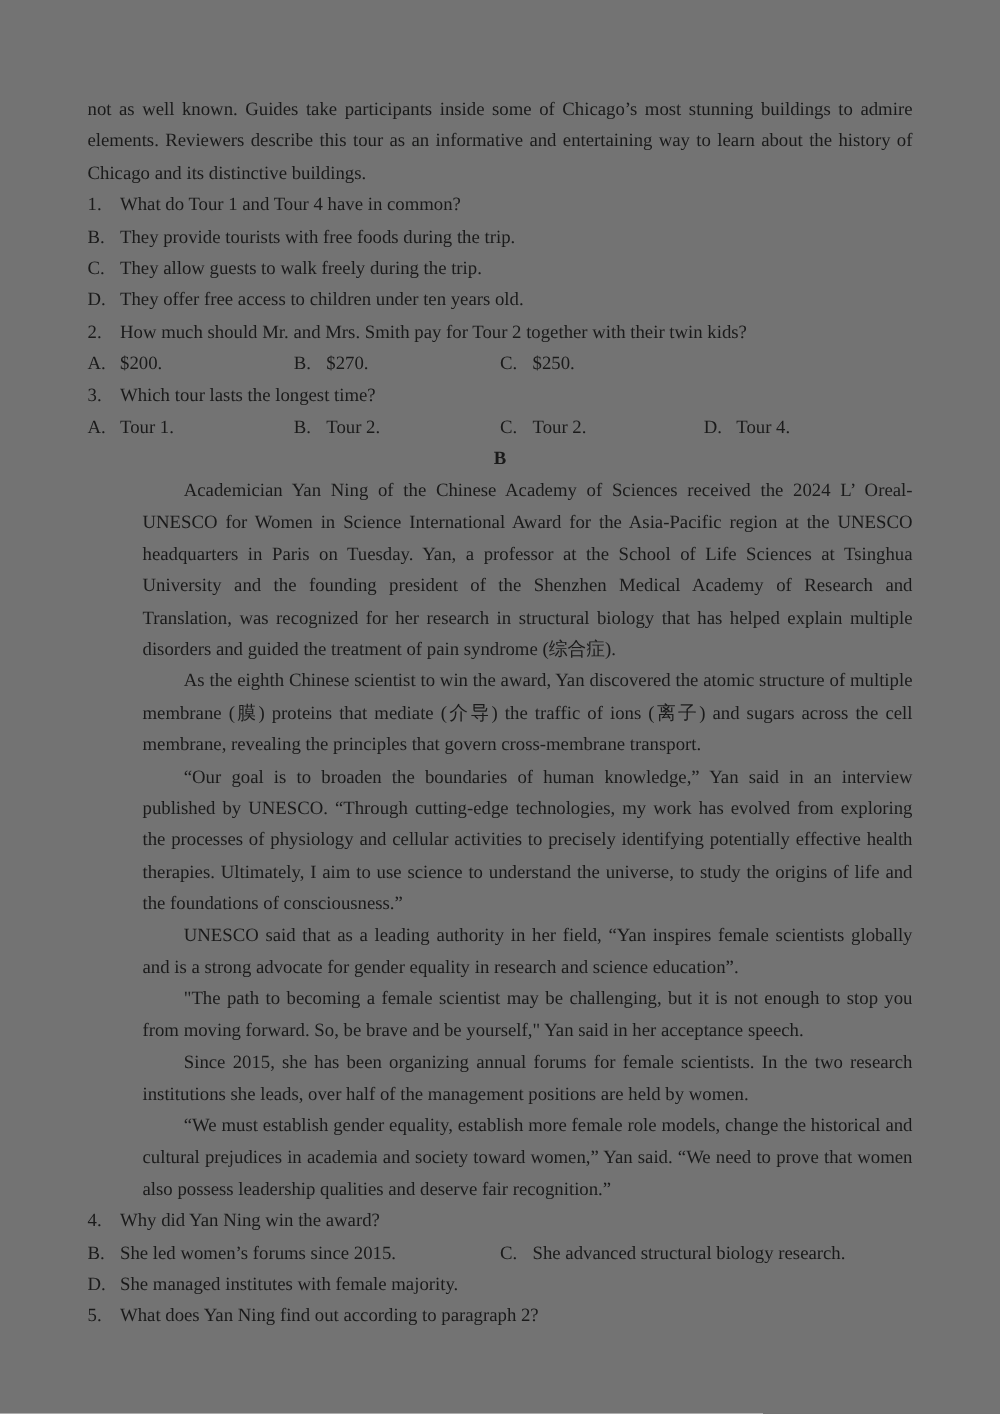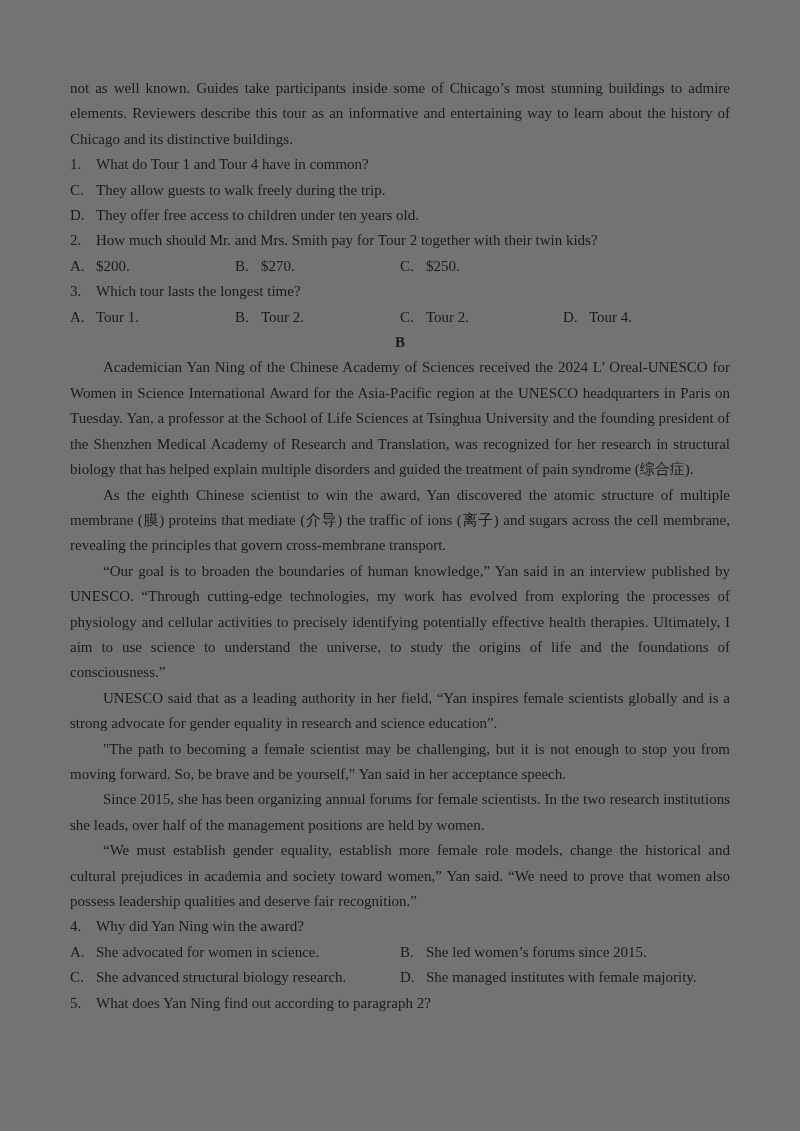--- a/index.html
+++ b/index.html
@@ -16,21 +16,21 @@
     overflow: hidden;
   }
   .content {
     position: absolute;
     left: 70px; top: 76px;
     width: 660px;
     font-size: 15px;
     line-height: 25.4px;
   }
   p.para { text-align: justify; }
-  p.indent { text-indent: 33px; }
+  p.indent { text-indent: 33px; margin-left: 44px; }
   .qline { text-align: left; }
   .qlabel { display: inline-block; min-width: 26px; }
   .olabel { display: inline-block; min-width: 26px; }
   .optlist .opt { display: block; }
   .opts4 {
     display: grid;
     grid-template-columns: 165px 165px 163px 1fr;
   }
   .opts2 {
     display: grid;
@@ -46,20 +46,21 @@
 
 <div class="page">
   <div class="content">
 
     <p class="para">not as well known. Guides take participants inside some of Chicago’s most stunning buildings to admire elements. Reviewers describe this tour as an informative and entertaining way to learn about the history of Chicago and its distinctive buildings.</p>
 
     <div class="qline">
       <span class="qlabel">1.</span><span>What do Tour 1 and Tour 4 have in common?</span>
     </div>
     <div class="optlist">
+      <span class="opt"><span class="olabel">B.</span><span>They provide tourists with free foods during the trip.</span></span>
       <span class="opt"><span class="olabel">C.</span><span>They allow guests to walk freely during the trip.</span></span>
       <span class="opt"><span class="olabel">D.</span><span>They offer free access to children under ten years old.</span></span>
     </div>
 
     <div class="qline">
       <span class="qlabel">2.</span><span>How much should Mr. and Mrs. Smith pay for Tour 2 together with their twin kids?</span>
     </div>
     <div class="opts4">
       <span class="opt"><span class="olabel">A.</span><span>$200.</span></span>
       <span class="opt"><span class="olabel">B.</span><span>$270.</span></span>
@@ -83,21 +84,20 @@
     <p class="para indent">“Our goal is to broaden the boundaries of human knowledge,” Yan said in an interview published by UNESCO. “Through cutting-edge technologies, my work has evolved from exploring the processes of physiology and cellular activities to precisely identifying potentially effective health therapies. Ultimately, I aim to use science to understand the universe, to study the origins of life and the foundations of consciousness.”</p>
     <p class="para indent">UNESCO said that as a leading authority in her field, “Yan inspires female scientists globally and is a strong advocate for gender equality in research and science education”.</p>
     <p class="para indent">"The path to becoming a female scientist may be challenging, but it is not enough to stop you from moving forward. So, be brave and be yourself," Yan said in her acceptance speech.</p>
     <p class="para indent">Since 2015, she has been organizing annual forums for female scientists. In the two research institutions she leads, over half of the management positions are held by women.</p>
     <p class="para indent">“We must establish gender equality, establish more female role models, change the historical and cultural prejudices in academia and society toward women,” Yan said. “We need to prove that women also possess leadership qualities and deserve fair recognition.”</p>
 
     <div class="qline">
       <span class="qlabel">4.</span><span>Why did Yan Ning win the award?</span>
     </div>
     <div class="opts2">
-      <span class="opt"><span class="olabel">A.</span><span>She advocated for women in science.</span></span>
       <span class="opt"><span class="olabel">B.</span><span>She led women’s forums since 2015.</span></span>
       <span class="opt"><span class="olabel">C.</span><span>She advanced structural biology research.</span></span>
       <span class="opt"><span class="olabel">D.</span><span>She managed institutes with female majority.</span></span>
     </div>
 
     <div class="qline">
       <span class="qlabel">5.</span><span>What does Yan Ning find out according to paragraph 2?</span>
     </div>
 
   </div>

